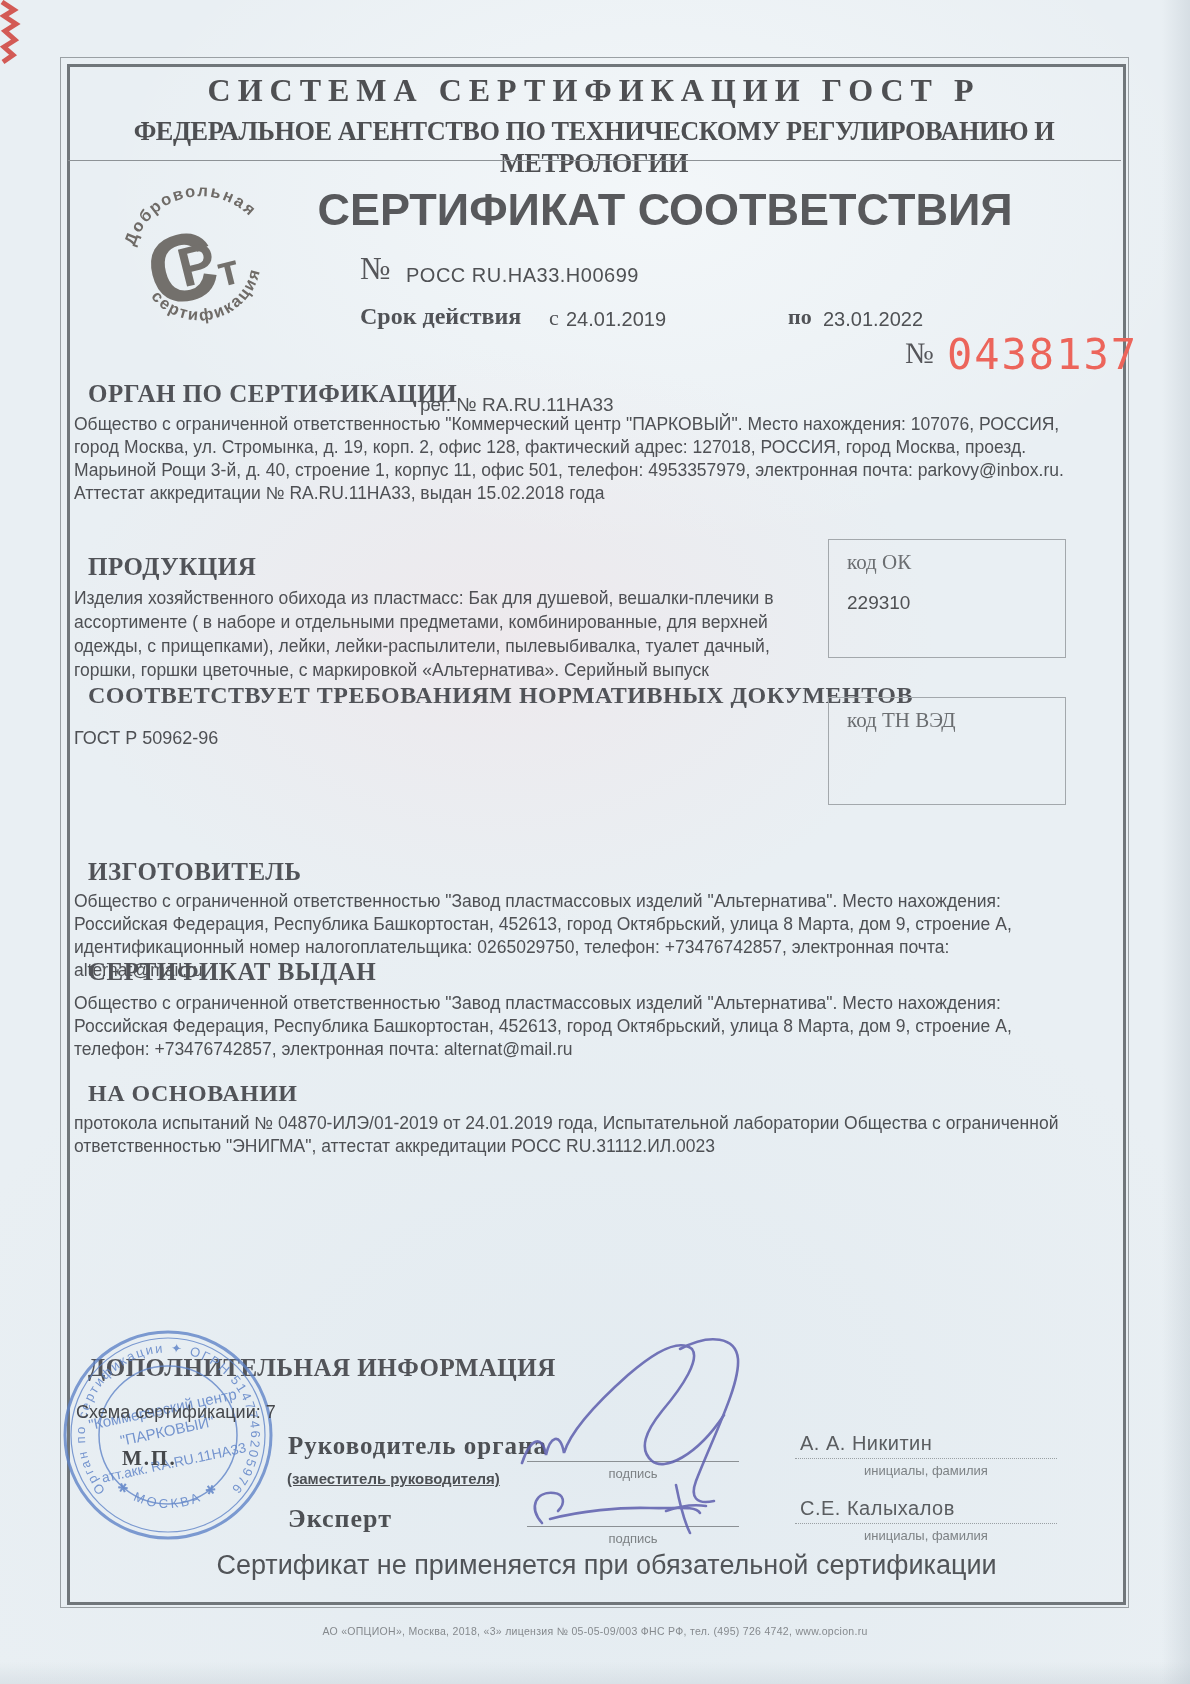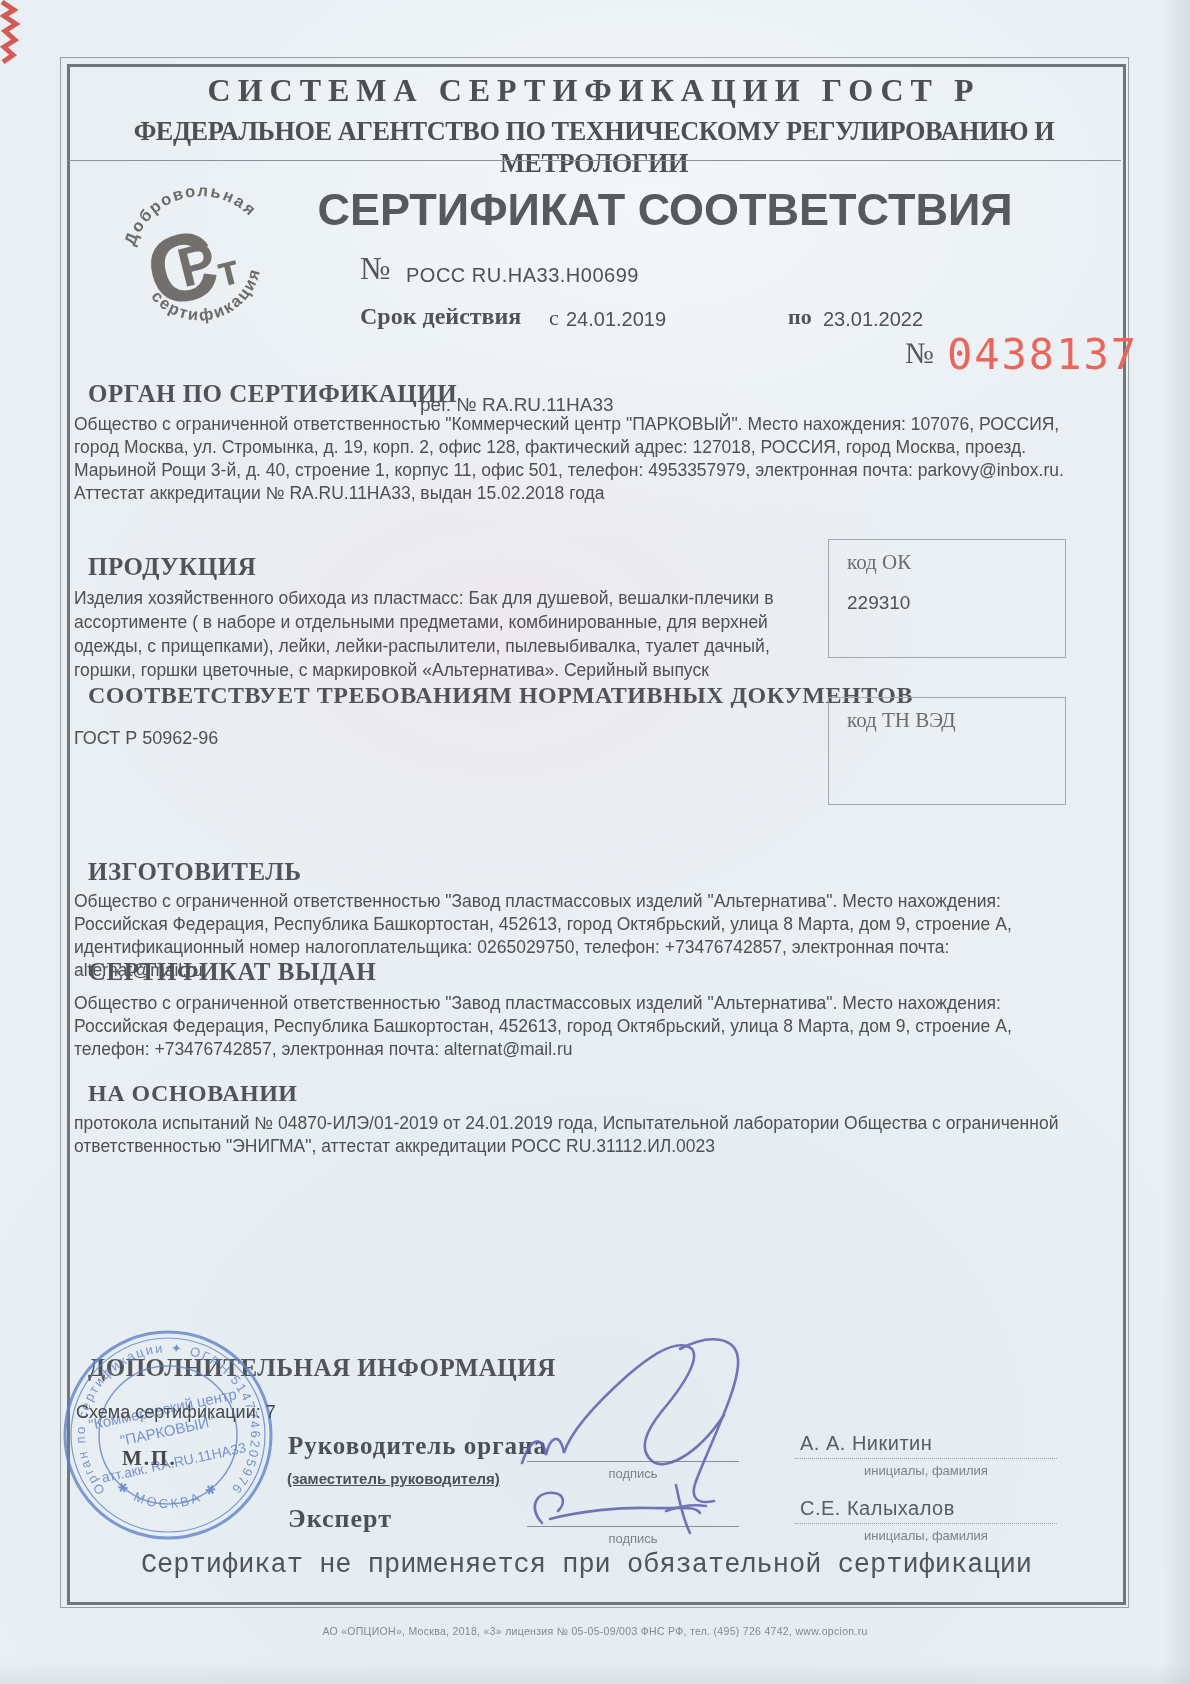--- a/index.html
+++ b/index.html
@@ -72,22 +72,22 @@
   .sign-cap2{left:527px;top:1531px;}
   .name-text{font-size:20px;color:#5a5d60;letter-spacing:.5px;}
   .name1{left:800px;top:1432px;}
   .name2{left:800px;top:1497px;}
   .name-line{width:262px;border-bottom:1px dotted #9aa0a4;height:0;}
   .name-line1{left:795px;top:1458px;}
   .name-line2{left:795px;top:1523px;}
   .name-cap{width:262px;text-align:center;font-size:13px;color:#7d8285;}
   .name-cap1{left:795px;top:1463px;}
   .name-cap2{left:795px;top:1528px;}
-  .bottom-note{left:60px;top:1550px;width:1053px;text-align:center;
-      font-family:Liberation Mono, monospace;font-size:27px;color:#515458;z-index:2;}
+  .bottom-note{left:80px;top:1550px;width:1053px;text-align:center;
+      font-family:Liberation Sans, sans-serif;font-size:27px;color:#515458;z-index:2;}
   .print-info{left:0;top:1625px;width:1190px;text-align:center;font-size:10.5px;color:#85898d;letter-spacing:.3px;}
   .logo-svg{left:105px;top:176px;width:190px;height:165px;}
   .artifact{left:0;top:0;width:56px;height:72px;}
 </style>
 </head>
 <body>
 
 <div class="page">
 
   <svg class="abs artifact" viewBox="0 0 56 72">

